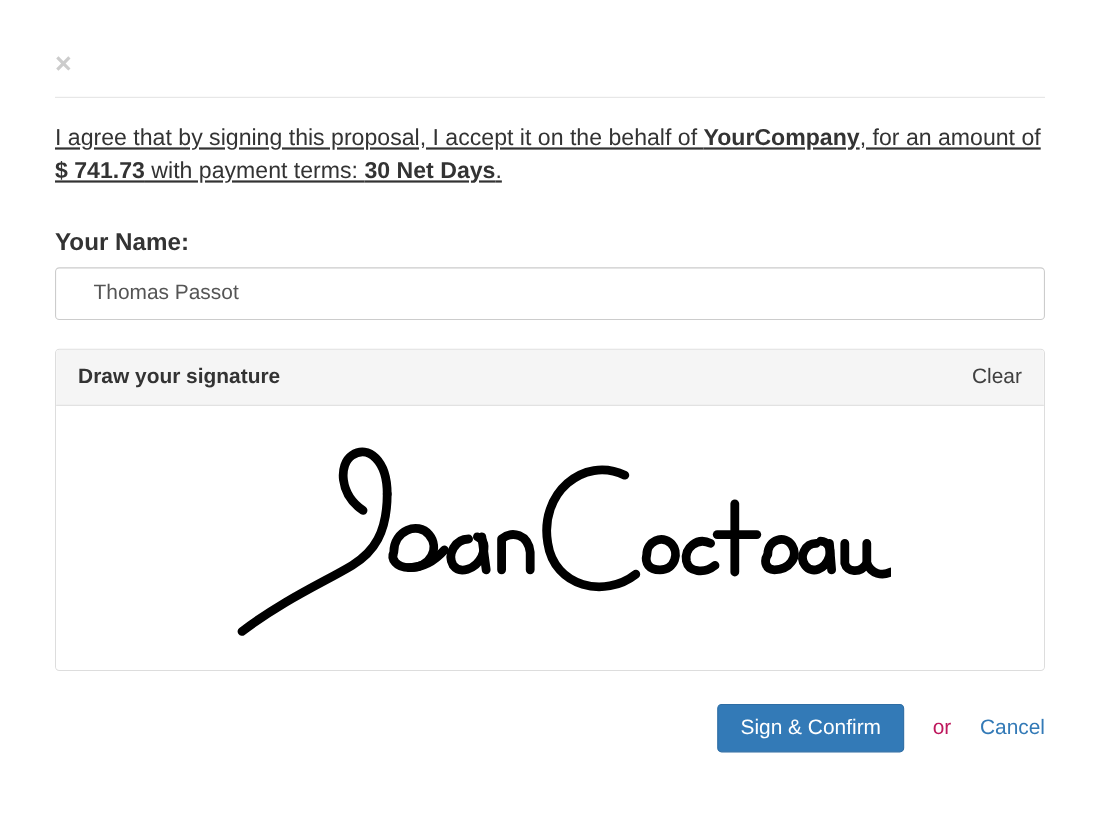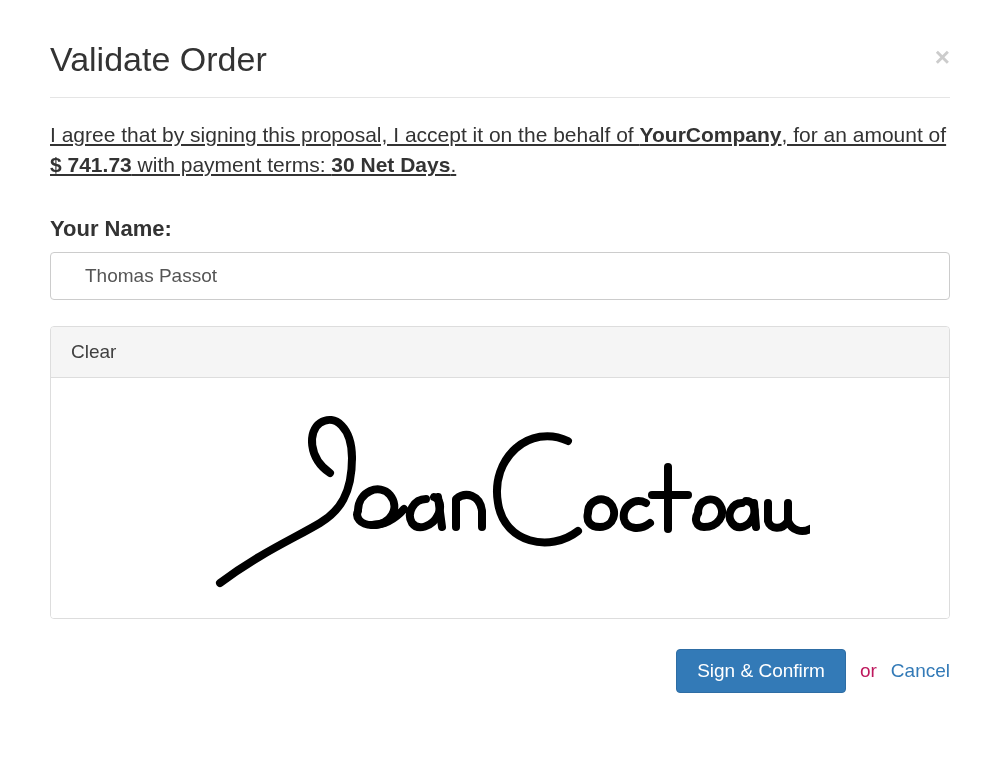--- a/index.html
+++ b/index.html
@@ -85,21 +85,21 @@
       display: flex;
       align-items: center;
       justify-content: center;
       cursor: crosshair;
     }
     .sig-canvas svg { width: 620px; height: 190px; }
     .footer {
       display: flex;
       justify-content: flex-end;
       align-items: center;
-      gap: 14px;
+      gap: 26px;
       margin-top: 30px;
       font-size: 19px;
     }
     .btn-primary {
       background: #337ab7;
       border: 1px solid #2e6da4;
       color: #fff;
       font-size: 19px;
       padding: 10px 20px;
       border-radius: 4px;
@@ -112,33 +112,33 @@
       text-decoration: none;
       cursor: pointer;
     }
   </style>
 </head>
 <body>
 
 
 
 <div class="header">
-  <h1 class="title">Validate Order</h1>
   <span class="close">×</span>
 </div>
 
 <p class="agree">
   <span>I agree that by signing this proposal, I accept it on the behalf of </span><strong>YourCompany</strong><span>, for an amount of </span><strong>$ 741.73</strong><span> with payment terms: </span><strong>30 Net Days</strong><span>.</span>
 </p>
 
 <div class="label">Your Name:</div>
 <input class="name-input" type="text" value="Thomas Passot" style="">
 
 <div class="sig-panel">
   <div class="sig-header">
+    <span class="sig-header-title">Draw your signature</span>
     <a class="clear-link">Clear</a>
   </div>
   <div class="sig-canvas">
     <svg viewBox="0 0 620 190">
       <g fill="none" stroke="#000" stroke-width="8" stroke-linecap="round" stroke-linejoin="round">
 
         <path d="M30 180 C 70 150, 105 135, 130 120 C 150 108, 162 90, 162 55"></path>
 
         <path d="M162 55 C 162 25, 145 10, 130 20 C 118 28, 118 55, 140 70"></path>
 

